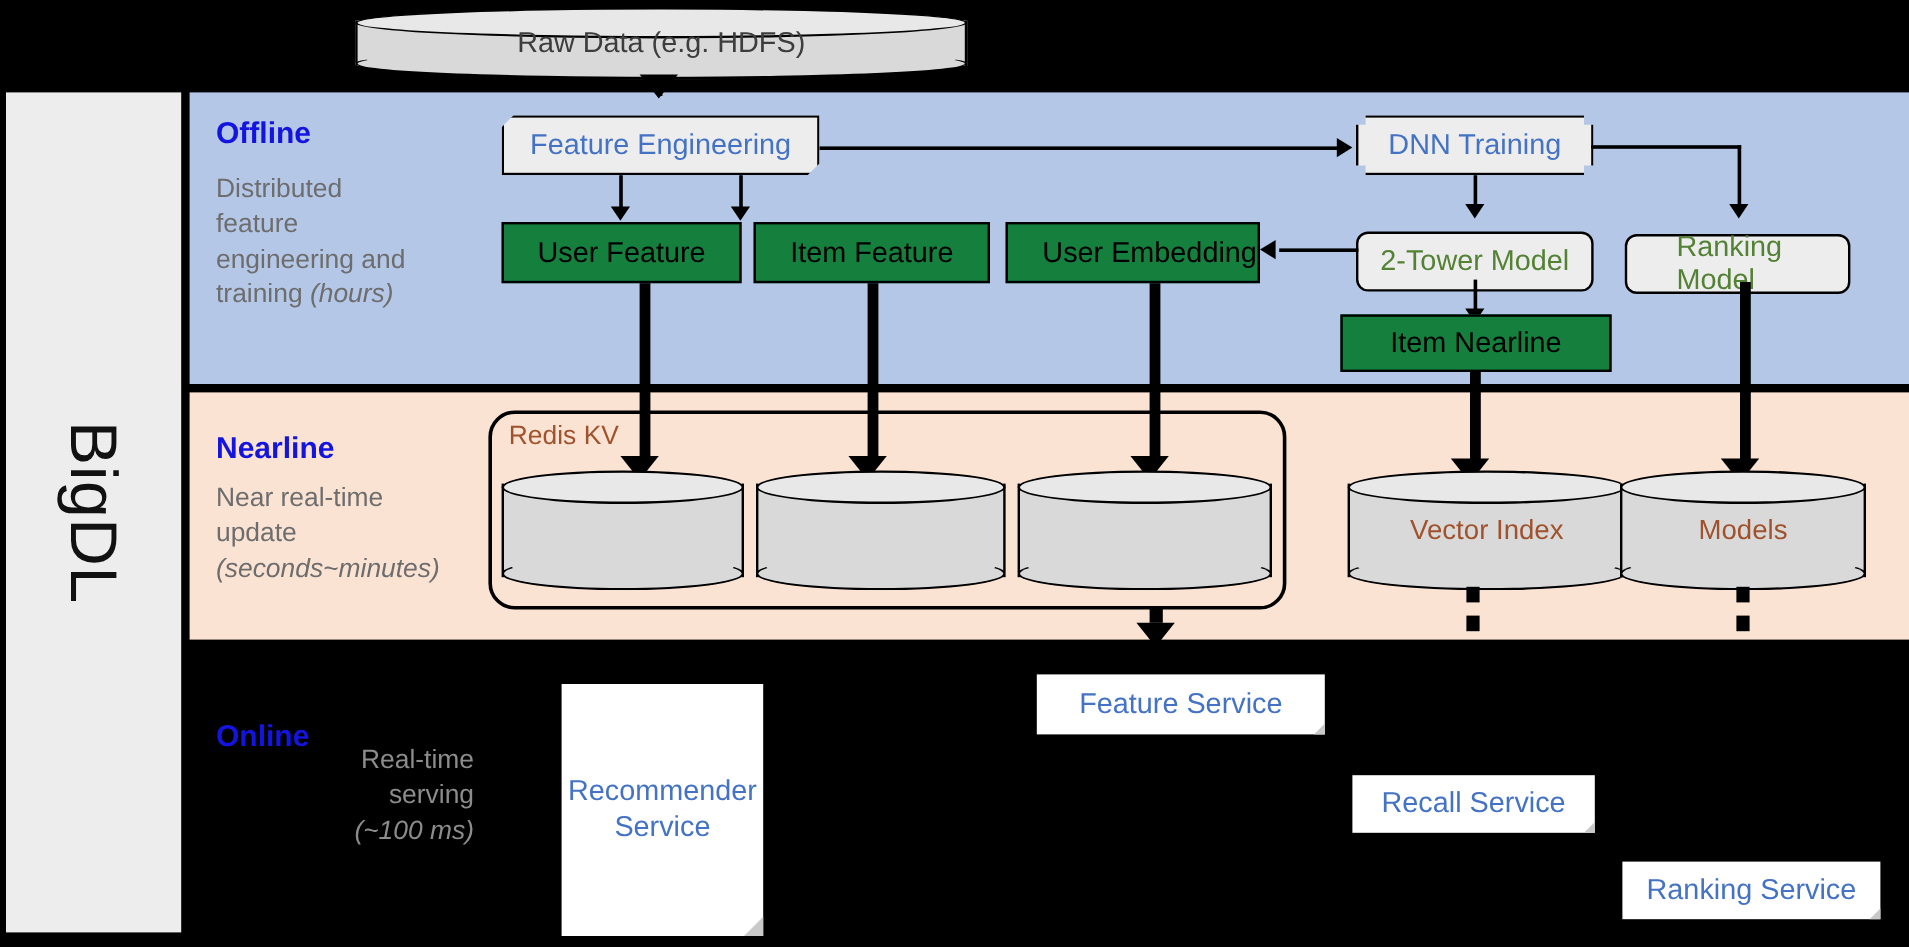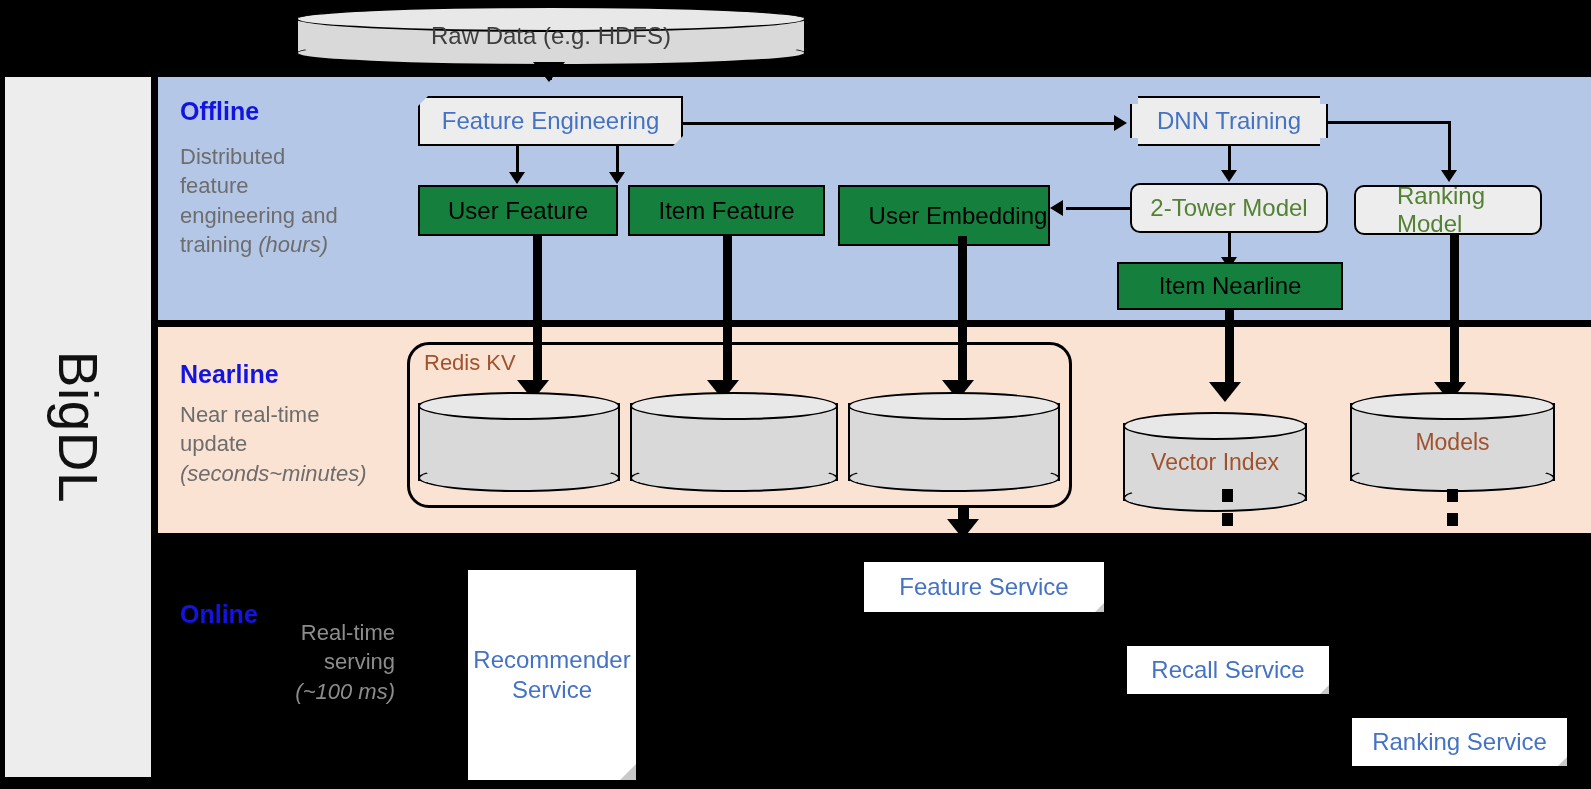--- a/index.html
+++ b/index.html
@@ -34,21 +34,21 @@
   .green-txt{color:#548235;}
 
   
   .cutcorner{clip-path:polygon(10px 0,100% 0,100% calc(100% - 10px),
              calc(100% - 10px) 100%,0 100%,0 10px);}
   
   .notched{clip-path:polygon(0 8px,8px 8px,8px 0,calc(100% - 8px) 0,
            calc(100% - 8px) 8px,100% 8px,100% calc(100% - 8px),
            calc(100% - 8px) calc(100% - 8px),calc(100% - 8px) 100%,
            8px 100%,8px calc(100% - 8px),0 calc(100% - 8px));}
-  .rounded{border-radius:10px;}
+  .rounded{border-radius:10px;margin-top:10px;}
 
   
   .cyl{position:absolute;}
   .cyl .body{position:absolute;left:0;right:0;top:11px;bottom:11px;
              background:#d9d9d9;border-left:2.5px solid #000;
              border-right:2.5px solid #000;}
   .cyl .top{position:absolute;left:0;right:0;top:0;height:24px;
             background:#e8e8e8;border:2.5px solid #000;border-radius:50%;}
   .cyl .bot{position:absolute;left:0;right:0;bottom:0;height:24px;
             background:#d9d9d9;border:2.5px solid #000;border-radius:50%;
@@ -148,21 +148,21 @@
   <div class="ahead-d" style="left:509px;top:172px;"></div>
   <div class="thin-v" style="left:616px;top:146px;height:28px;"></div>
   <div class="ahead-d" style="left:609px;top:172px;"></div>
 
   <div class="abs gray-box" style="left:418px;top:185px;width:200px;height:51px;">
     <span>User Feature</span>
   </div>
   <div class="abs gray-box" style="left:628px;top:185px;width:197px;height:51px;">
     <span>Item Feature</span>
   </div>
-  <div class="abs gray-box" style="left:838px;top:185px;width:212px;height:61px;padding-left:28px;">
+  <div class="abs gray-box" style="left:838px;top:185px;width:212px;height:51px;padding-left:28px;">
     <span>User Embedding</span>
   </div>
 
   <div class="abs card-box rounded" style="left:1130px;top:183px;width:198px;height:50px;">
     <span class="green-txt">2-Tower Model</span>
   </div>
   <div class="abs card-box rounded" style="left:1354px;top:185px;width:188px;height:50px;padding-left:41px;">
     <span class="green-txt">Ranking Model</span>
   </div>
 
@@ -210,21 +210,21 @@
     <div class="body"></div>
     <div class="bot"></div>
     <div class="top"></div>
   </div>
   <div class="cyl" style="left:848px;top:392px;width:212px;height:100px;">
     <div class="body"></div>
     <div class="bot"></div>
     <div class="top"></div>
   </div>
 
-  <div class="cyl" style="left:1123px;top:412px;width:184px;height:100px;">
+  <div class="cyl" style="left:1123px;top:392px;width:208px;height:100px;padding-left:24px;">
     <div class="body"></div>
     <div class="bot"></div>
     <div class="top"></div>
     <div class="lbl">Vector Index</div>
   </div>
   <div class="cyl" style="left:1350px;top:392px;width:205px;height:100px;">
     <div class="body"></div>
     <div class="bot"></div>
     <div class="top"></div>
     <div class="lbl">Models</div>

